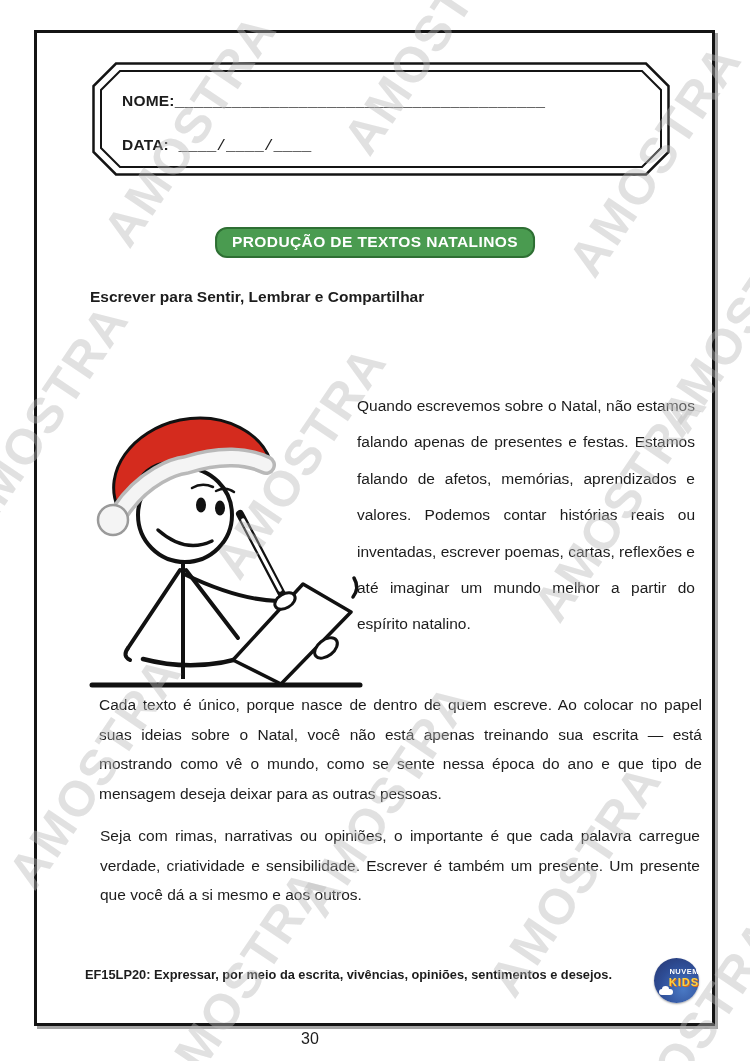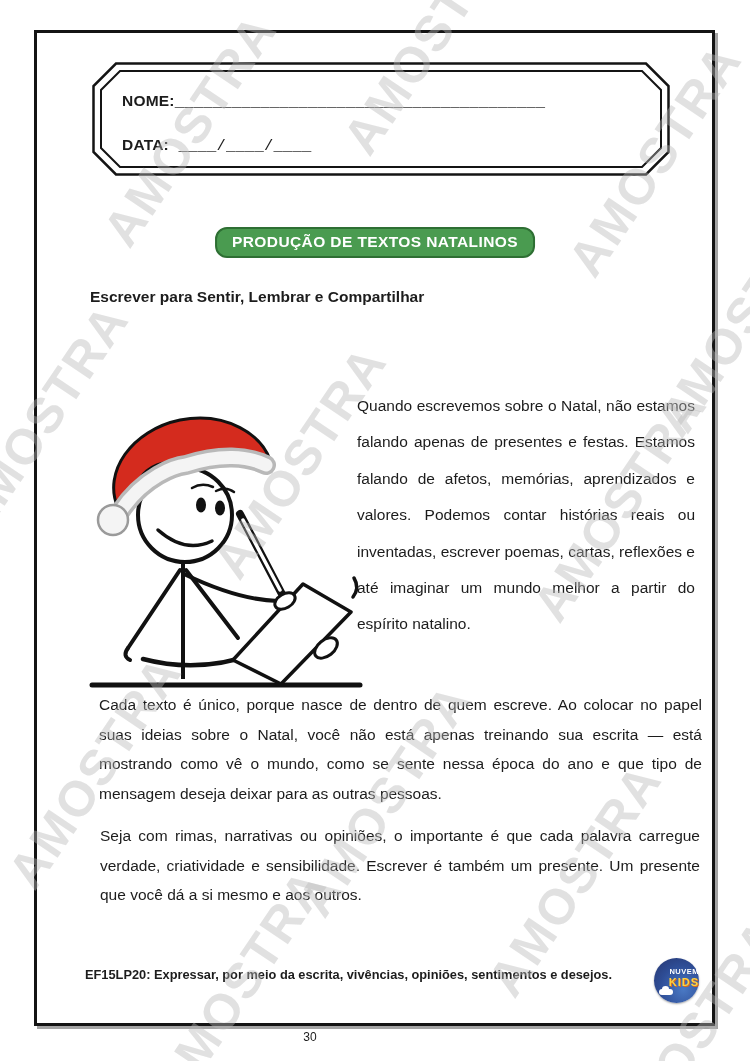--- a/index.html
+++ b/index.html
@@ -41,21 +41,21 @@
   .logo {
     position:absolute; left:654px; top:958px; width:45px; height:45px; border-radius:50%;
     background:radial-gradient(circle at 65% 70%, #4a79c4 0%, #2e4d96 55%, #27356e 100%);
     box-shadow:0 1px 2px rgba(0,0,0,.35); text-align:right;
   }
   .logo .l1 { display:block; margin-top:9px; color:#ffffff; font-size:7.5px; font-weight:bold; letter-spacing:.5px; }
   .logo .l2 { display:block; margin-top:0px; color:#ffd23f; font-size:11px; font-weight:bold; letter-spacing:1px;
               text-shadow:1px 1px 0 #d96a1f; }
   .logo .cloud { position:absolute; left:5px; bottom:8px; width:14px; height:6px; background:#ffffff; border-radius:6px; }
   .logo .cloud:before { content:""; position:absolute; left:3px; top:-3px; width:7px; height:6px; background:#ffffff; border-radius:50%; }
-  .pagenum { position:absolute; left:0; top:1030px; width:620px; text-align:center; font-size:12px; }
+  .pagenum { position:absolute; left:0; top:1030px; width:620px; text-align:center; font-size:16px; }
   
   .wm-layer { position:absolute; inset:0; pointer-events:none; z-index:40; }
   .wm {
     position:absolute; transform:translate(-50%,-50%) rotate(-56deg);
     font-size:50px; font-weight:600; letter-spacing:2px; white-space:nowrap;
     color:#b9b9b9; opacity:.42;
   }
 </style>
 </head>
 <body>

